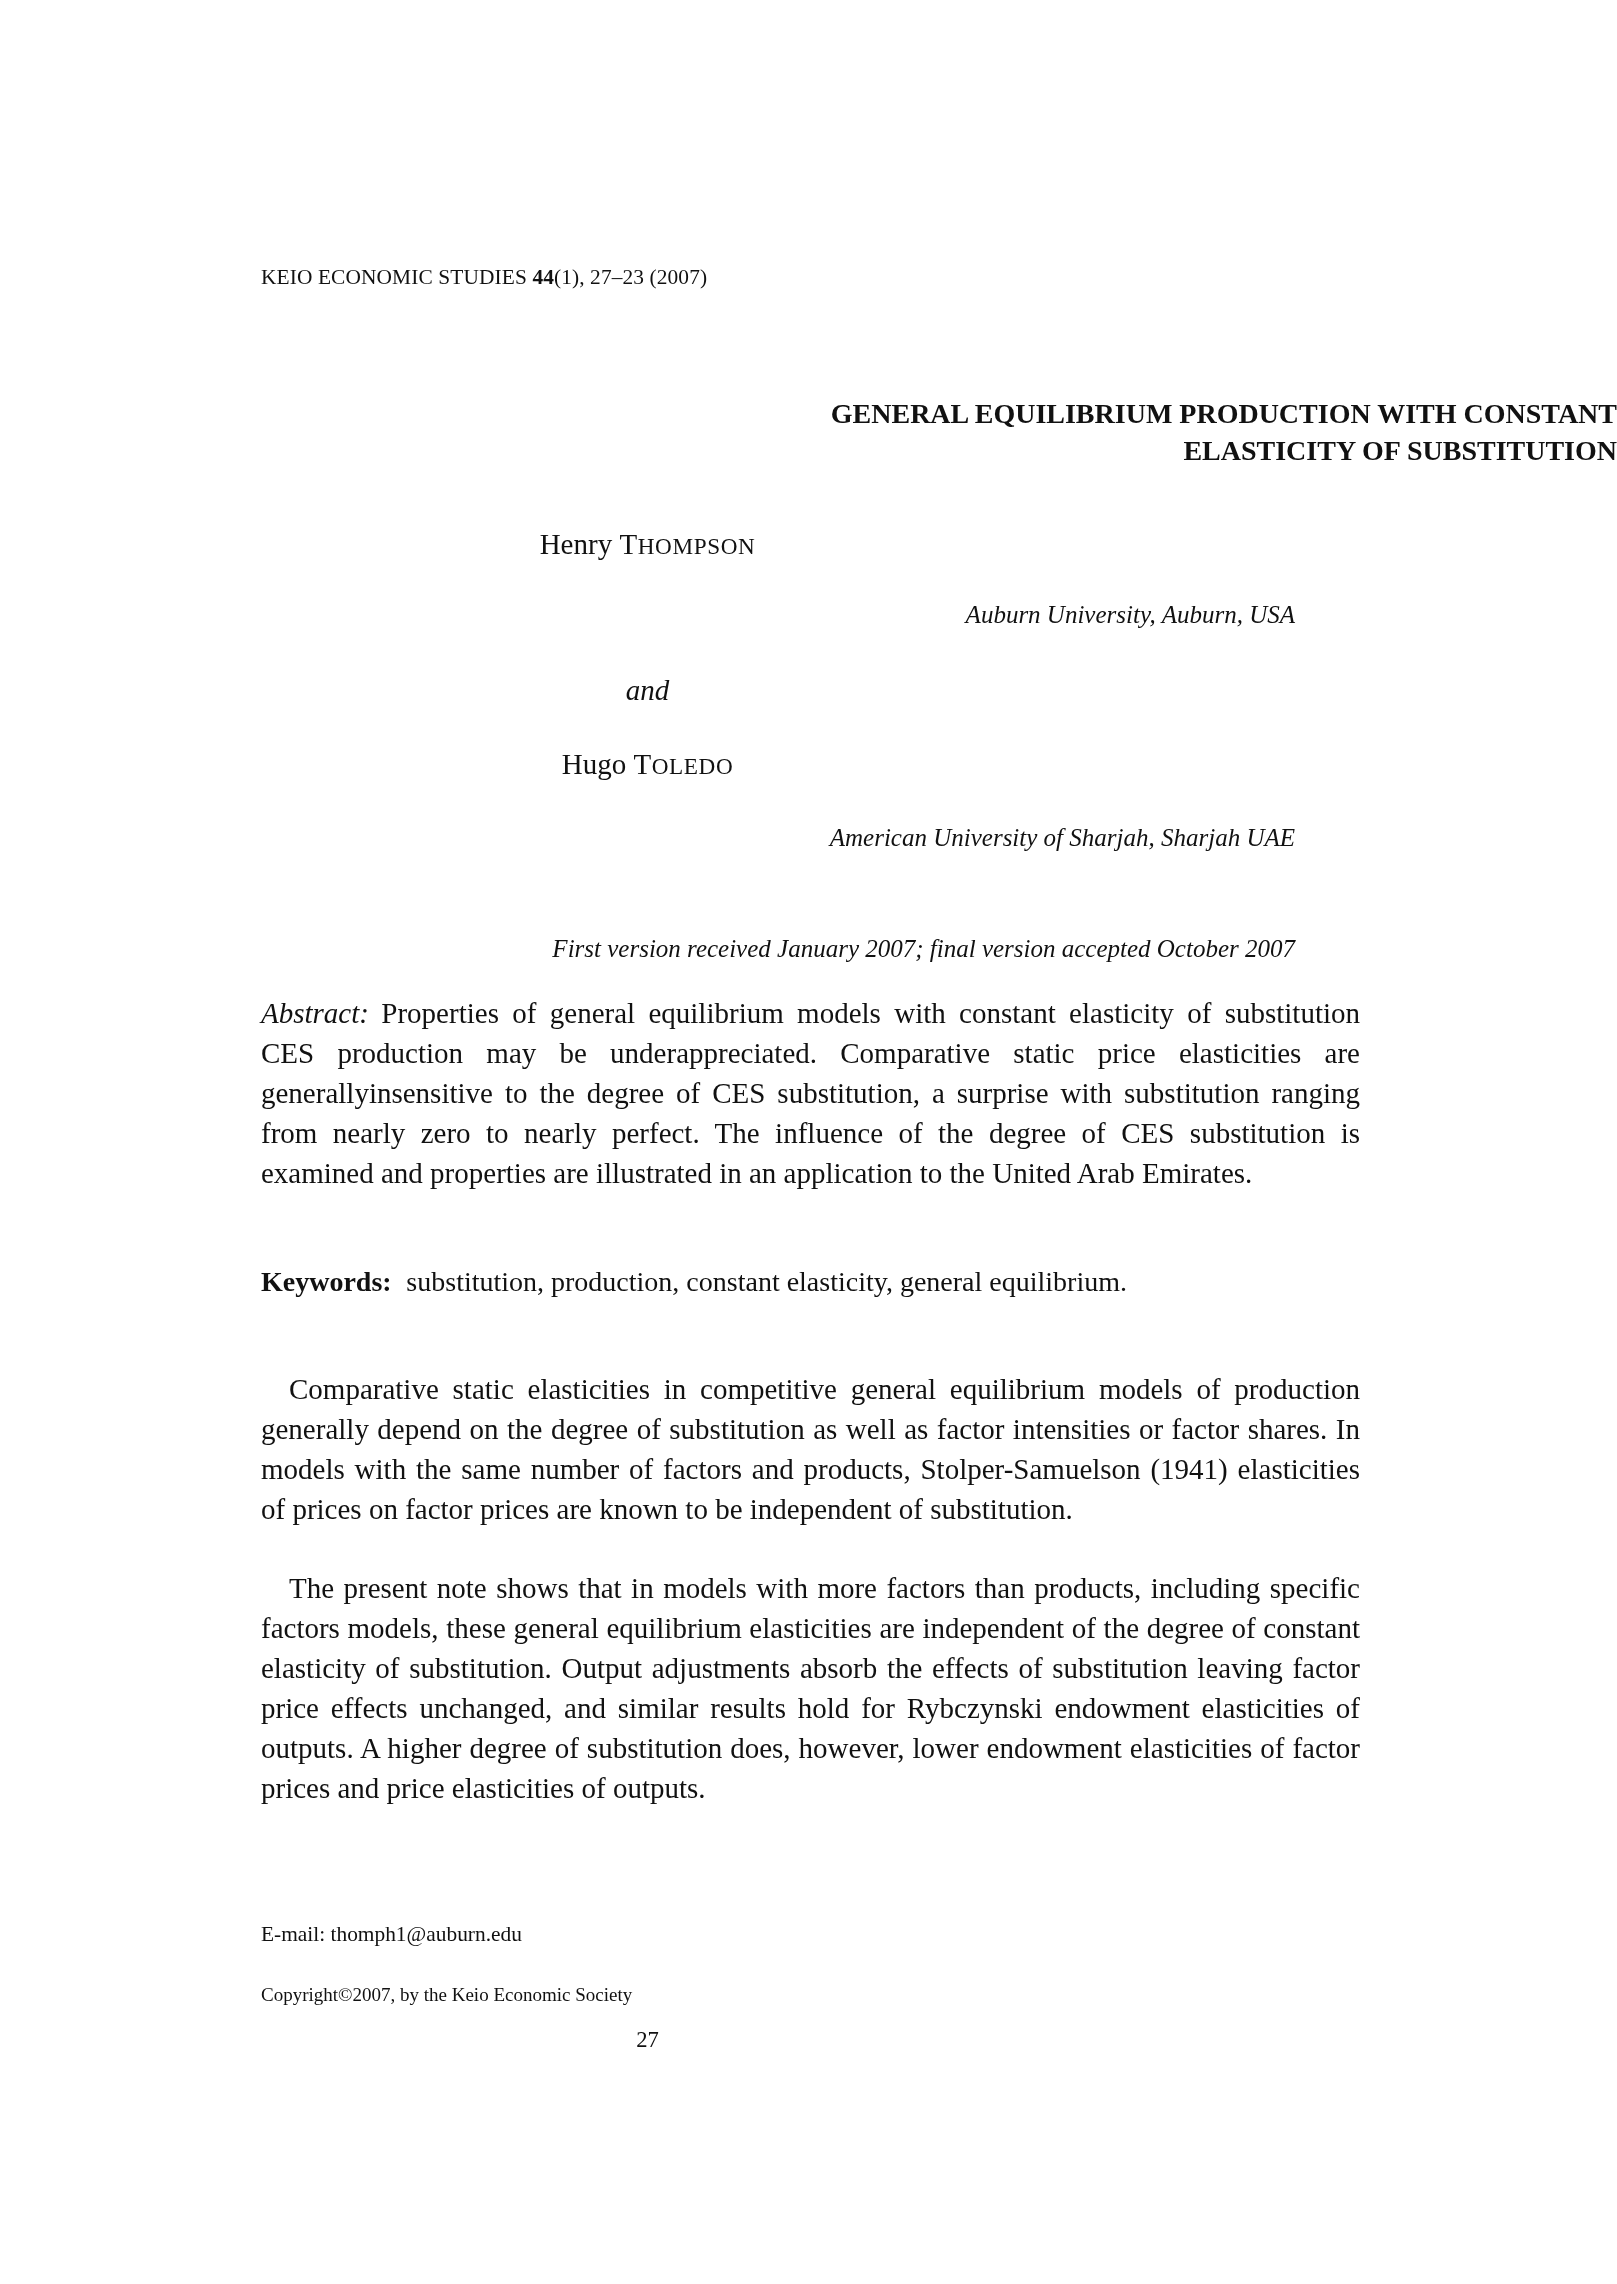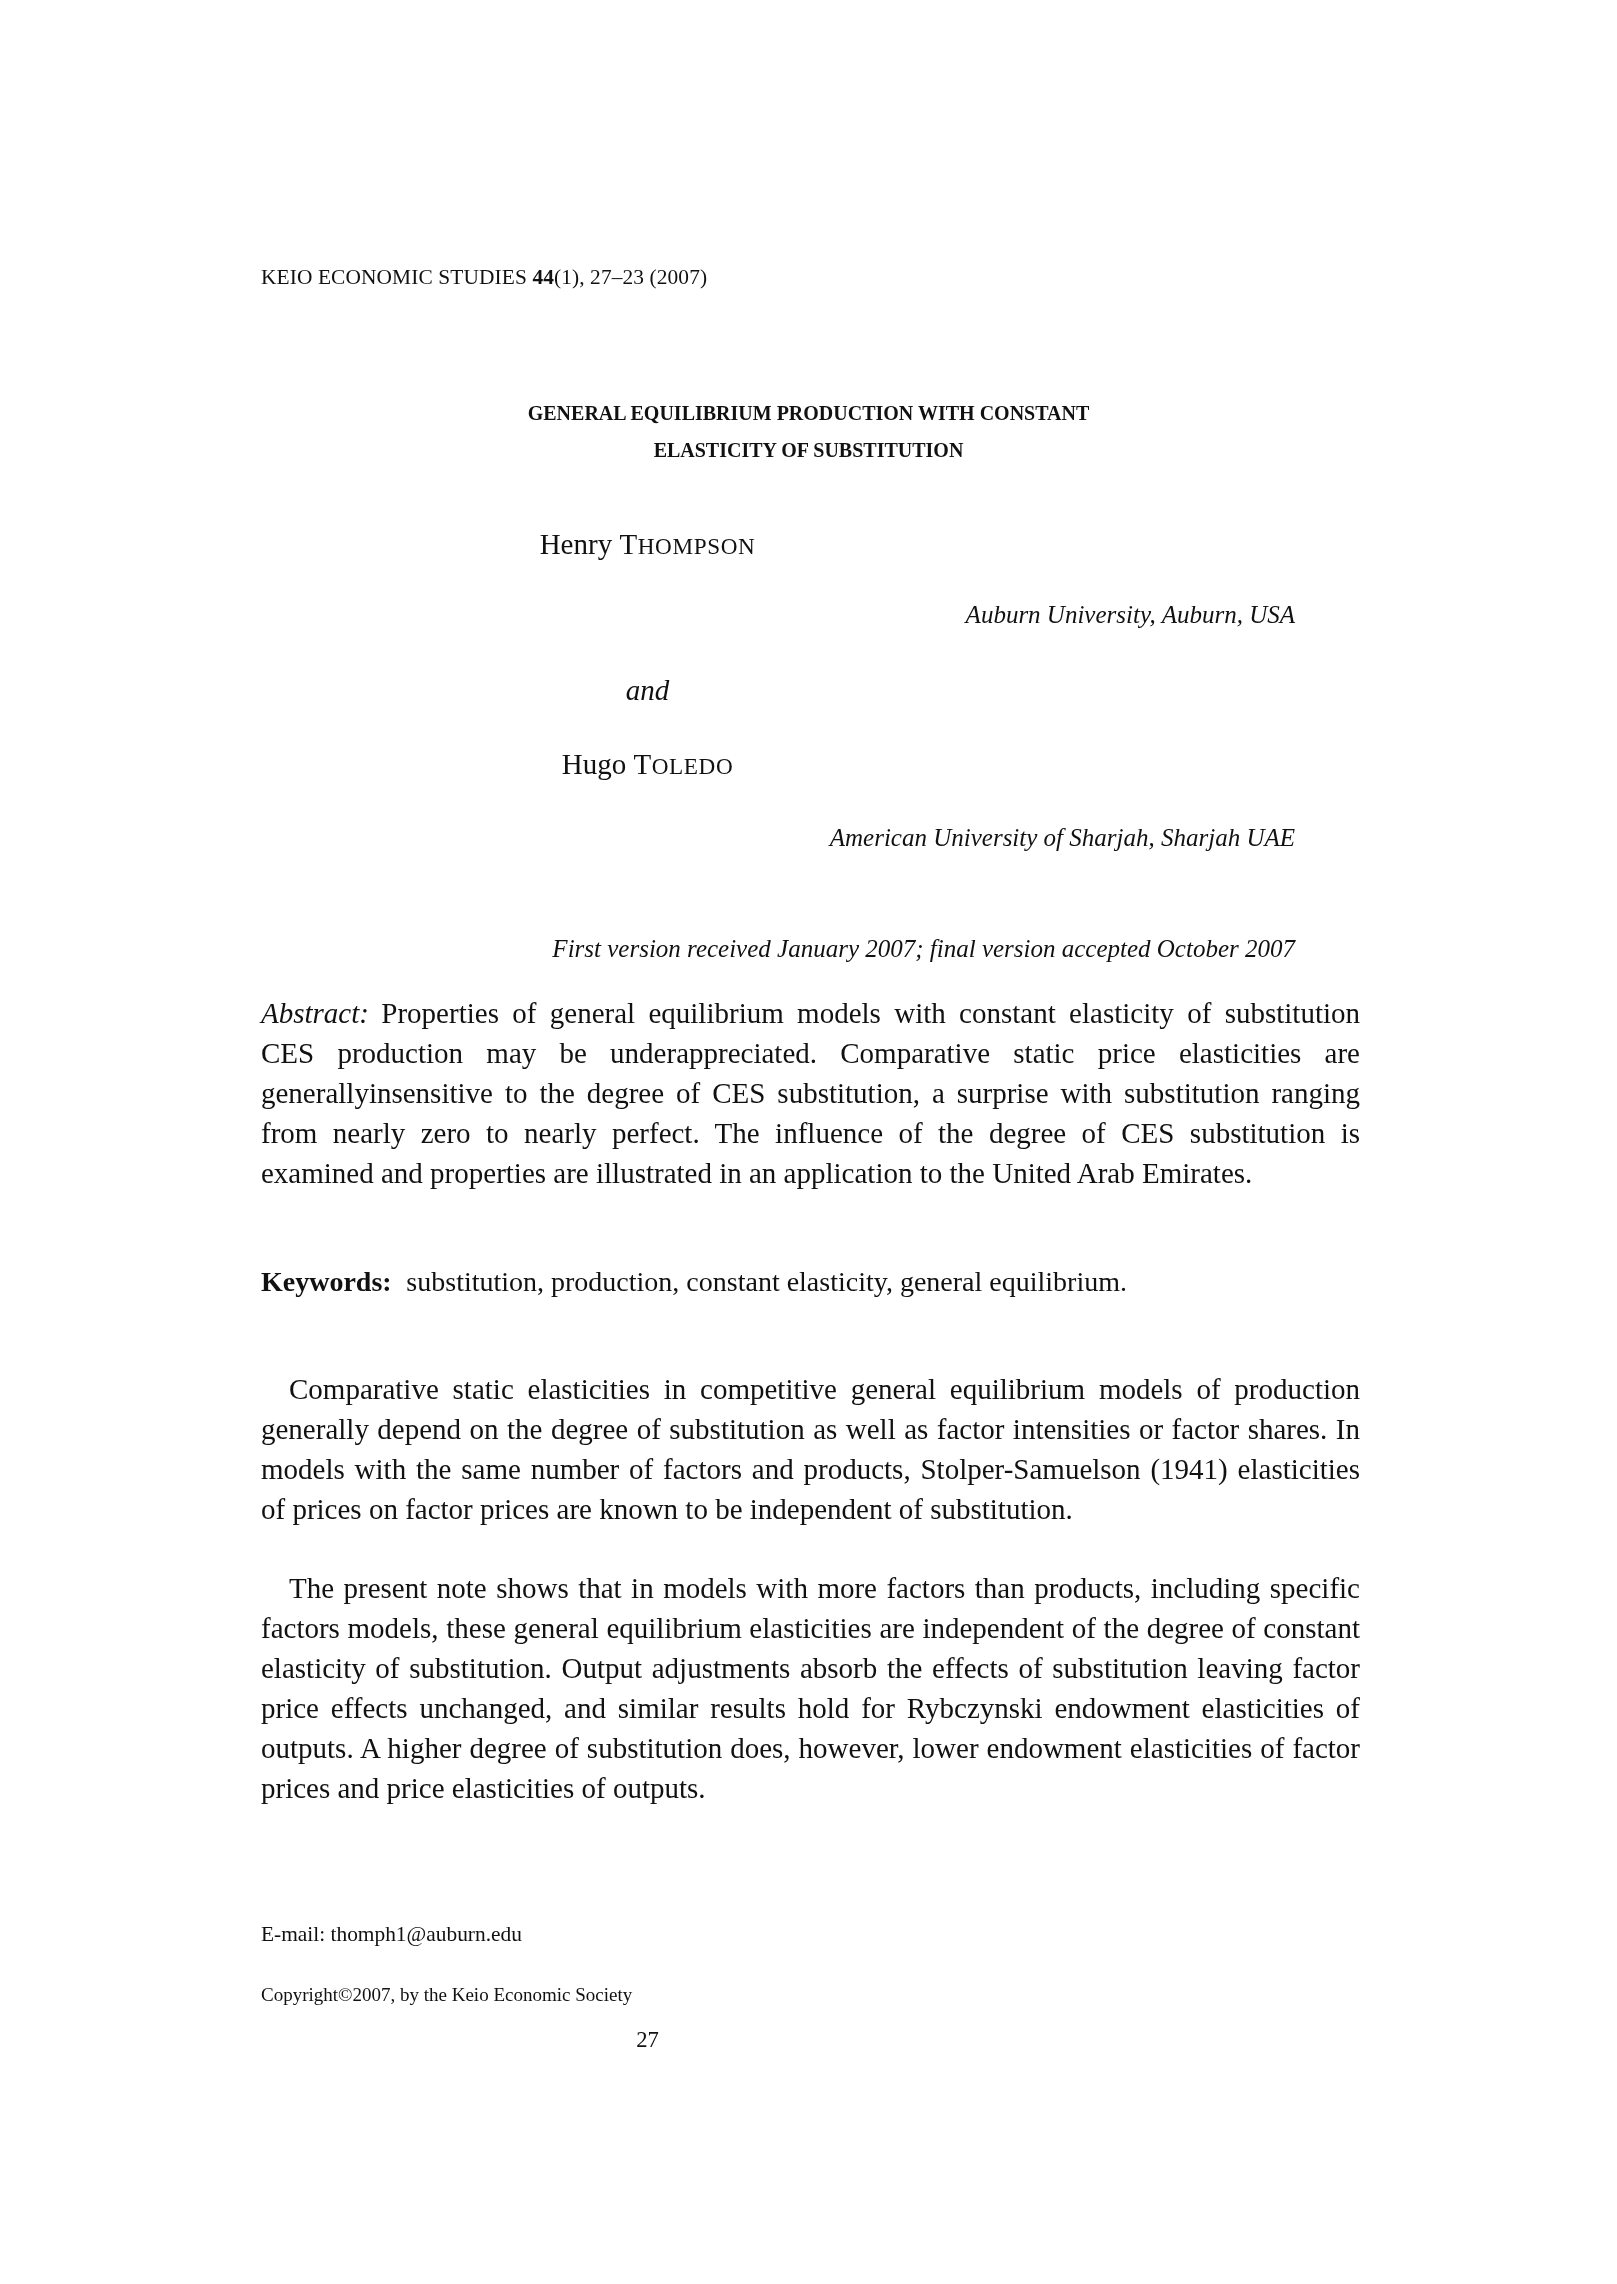--- a/index.html
+++ b/index.html
@@ -3,21 +3,21 @@
 <meta charset="utf-8">
 <style>
   html, body { margin: 0; padding: 0; background: #ffffff; }
   body {
     width: 1617px; height: 2284px; position: relative; overflow: hidden;
     font-family: "Liberation Serif", "DejaVu Serif", serif; color: #111111;
   }
   .abs { position: absolute; }
   .journal { left: 261px; top: 265px; font-size: 21.4px; letter-spacing: 0.1px; }
   .journal b { font-weight: bold; }
-  .title { left: 0; width: 1617px; text-align: center; font-weight: bold; font-size: 20px; line-height: 37px; top: 395px; }
+  .title { left: 0; width: 1617px; text-align: right; font-weight: bold; font-size: 28px; line-height: 37px; top: 395px; }
   .center { left: 0; width: 1295px; text-align: center; }
   .author { font-size: 29px; top: 528px; }
   .author2 { font-size: 29px; top: 748px; }
   .sc { font-size: 0.8em; letter-spacing: 0.6px; }
   .sc .cap { font-size: 1.25em; }
   .affil { font-style: italic; font-size: 25px; text-align: right; }
   .affil1 { top: 601px; }
   .and { top: 674px; font-size: 29px; font-style: italic; text-align: center; }
   .affil2 { top: 824px; }
   .received { top: 935px; font-style: italic; font-size: 25px; text-align: right; }

